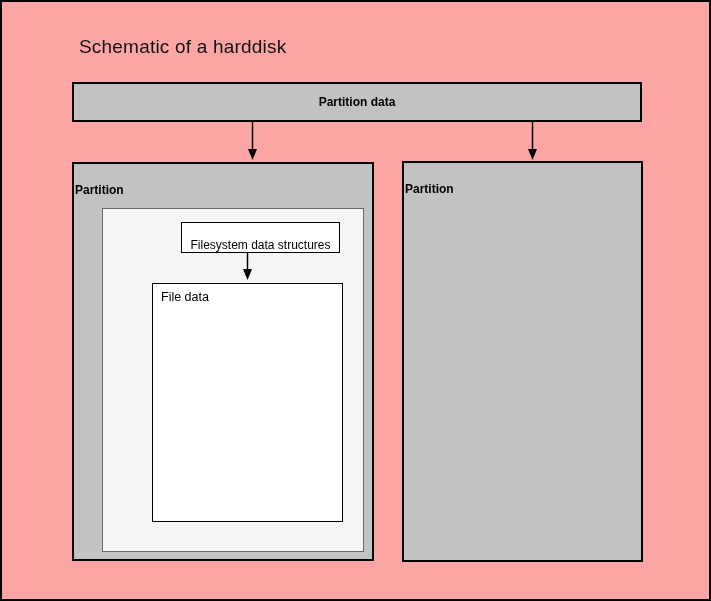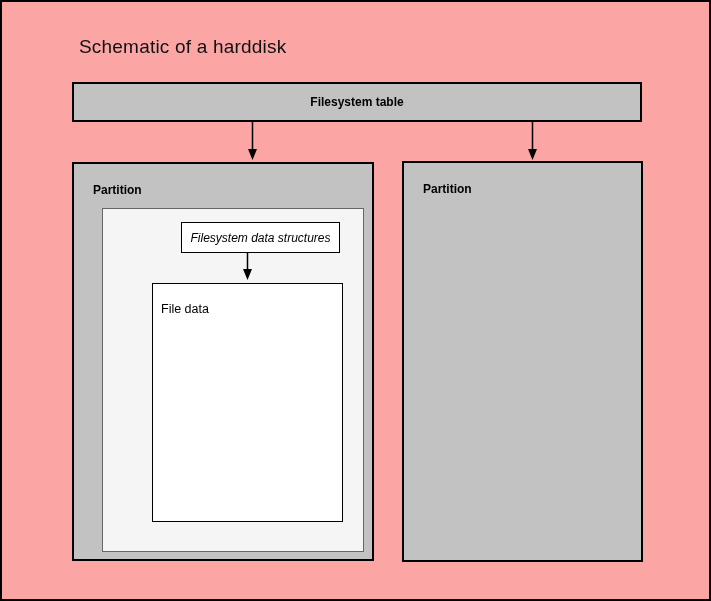--- a/index.html
+++ b/index.html
@@ -57,21 +57,21 @@
     height: 399px;
   }
   .partition-right {
     left: 400px;
     top: 159px;
     width: 241px;
     height: 401px;
   }
   .partition-label {
     position: absolute;
-    left: 19px;
+    left: 1px;
     top: 19px;
   }
   .inner-light {
     left: 100px;
     top: 206px;
     width: 262px;
     height: 344px;
     background: #f5f5f5;
     border: 1px solid #666666;
   }
@@ -79,50 +79,49 @@
     background: #ffffff;
     border: 1px solid #000000;
     color: #000000;
   }
   .filesystem-box {
     left: 179px;
     top: 220px;
     width: 159px;
     height: 31px;
     display: flex;
-    align-items: center;
+    align-items: flex-end;
     justify-content: center;
     font-size: 12px;
     font-weight: 400;
     white-space: nowrap;
-    font-style: italic;
   }
   .filedata-box {
     left: 150px;
     top: 281px;
     width: 191px;
     height: 239px;
-    padding: 18px 8px;
+    padding: 6px 8px;
     font-size: 12.5px;
     font-weight: 400;
   }
   .arrow {
     position: absolute;
     pointer-events: none;
   }
 </style>
 </head>
 <body>
 
 <div class="canvas">
 
   <div class="diagram-title">Schematic of a harddisk</div>
 
   <div class="box gray-box partition-table">
-    <span class="bold-label">Filesystem table</span>
+    <span class="bold-label">Partition data</span>
   </div>
 
   <svg class="arrow" style="left:244px; top:120px;" width="13" height="39">
     <line x1="6.5" y1="0" x2="6.5" y2="28" stroke="#000000" stroke-width="1.5"></line>
     <polygon points="2,27 11,27 6.5,38" fill="#000000"></polygon>
   </svg>
 
   <svg class="arrow" style="left:524px; top:120px;" width="13" height="39">
     <line x1="6.5" y1="0" x2="6.5" y2="28" stroke="#000000" stroke-width="1.5"></line>
     <polygon points="2,27 11,27 6.5,38" fill="#000000"></polygon>

